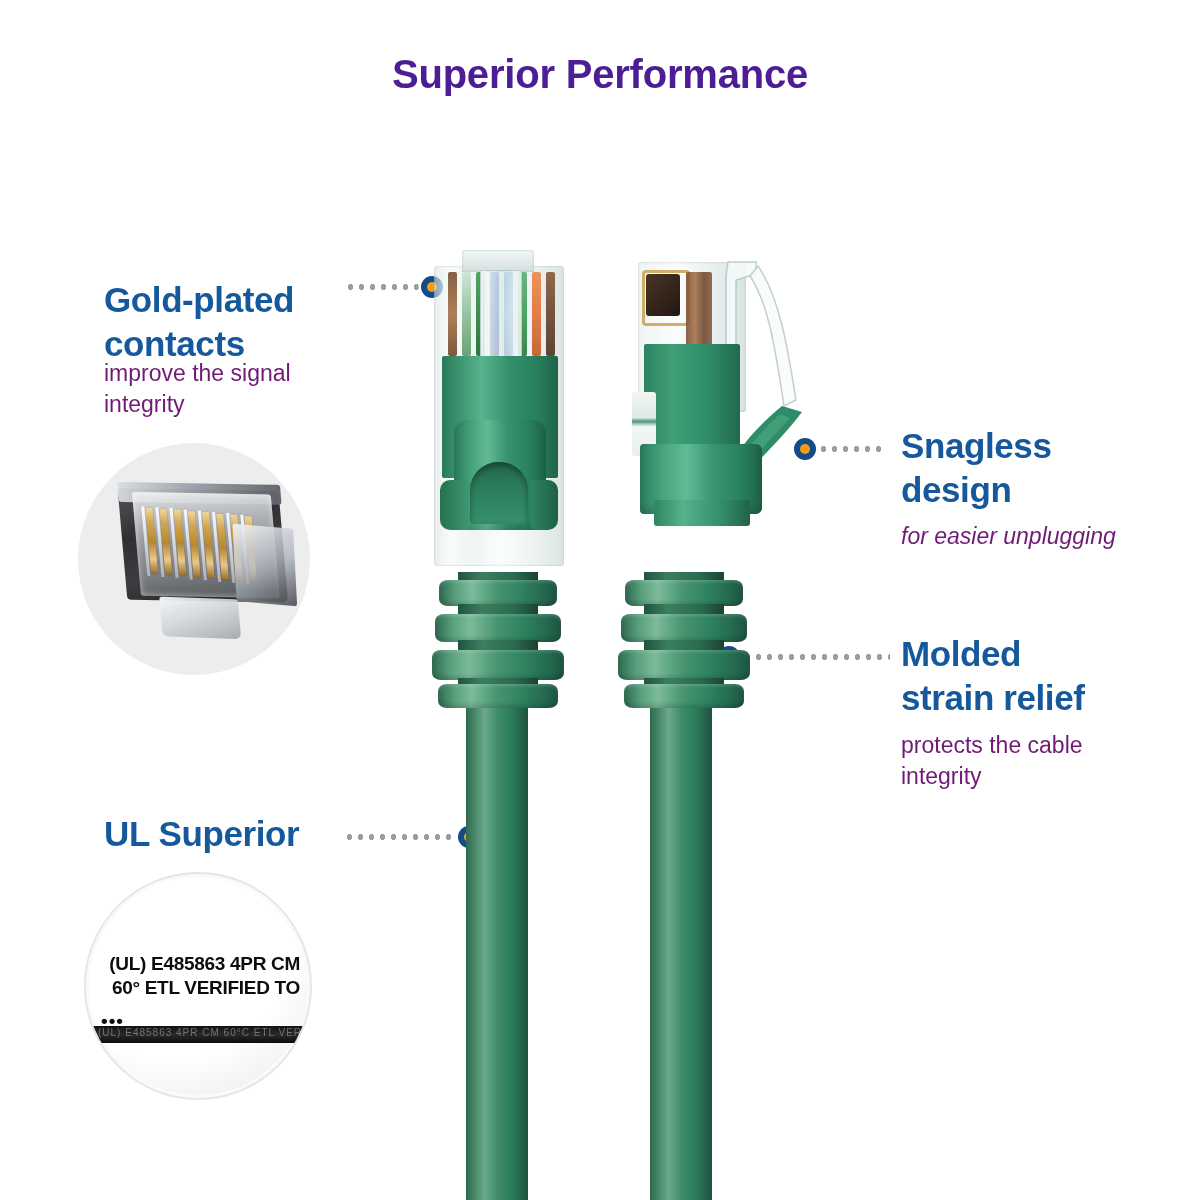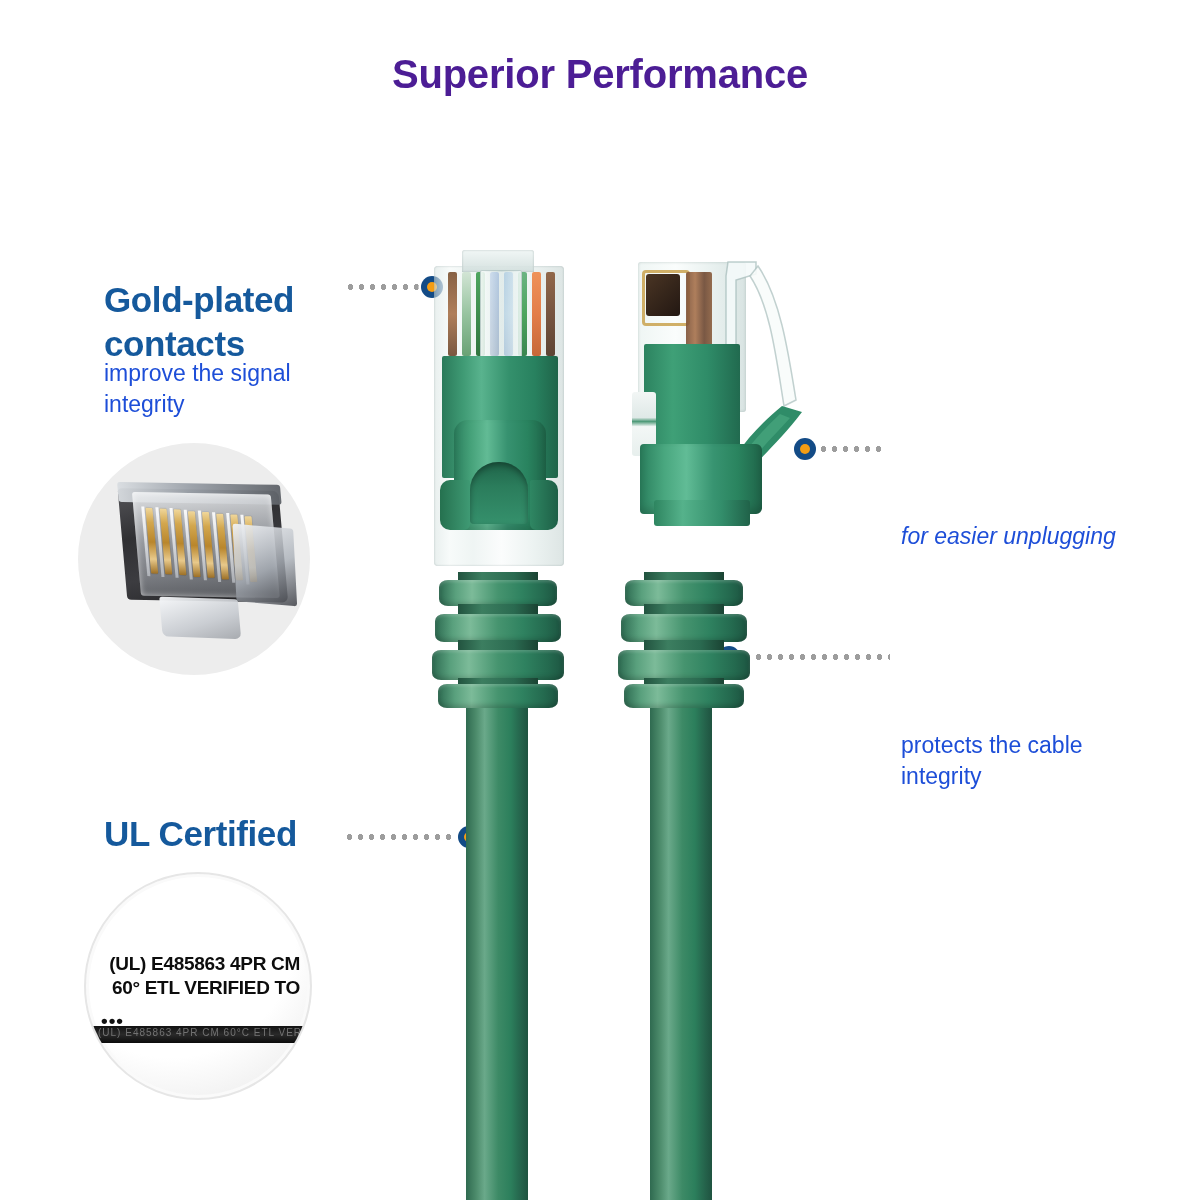--- a/index.html
+++ b/index.html
@@ -36,21 +36,21 @@
   .callout-head {
     position: absolute;
     color: #15599c;
     font-weight: bold;
     font-size: 35px;
     line-height: 44px;
     letter-spacing: -0.4px;
   }
   .callout-sub {
     position: absolute;
-    color: #1d4ed8;
+    color: #701a75;
     font-size: 23px;
     line-height: 31px;
     font-weight: normal;
   }
   .align-right { text-align: left; }
 
   
   .leader {
     position: absolute;
     height: 6px;
@@ -395,38 +395,42 @@
       <div class="pin-sep" style="left:114px; top:36px; transform:skewY(6deg);"></div>
       <div class="pin" style="left:118px; top:38px; transform:skewY(6deg);"></div>
       <div class="pin-sep" style="left:128px; top:39px; transform:skewY(6deg);"></div>
       <div class="pin" style="left:132px; top:41px; transform:skewY(6deg);"></div>
 
       <div class="pm-front"></div>
       <div class="pm-tab"></div>
     </div>
   </div>
 
-  <div class="callout-head" style="left:104px; top:812px; width:260px;">UL Certified</div>
+  <div class="callout-head" style="left:104px; top:812px; width:260px;">UL Superior</div>
   <div class="leader" style="left:344px; top:834px; width:116px;"></div>
   <div class="marker" style="left:458px; top:826px;"></div>
 
   <div class="ul-circle">
     <div class="ul-text"><span>(UL) E485863 4PR CM</span><br><span>60°  ETL VERIFIED TO</span></div>
     <div class="ul-dots">•••</div>
     <div class="ul-strip">
       <div class="ul-strip-text">(UL) E485863 4PR CM 60°C ETL VERIFIED TO</div>
     </div>
   </div>
 
   <div class="leader" style="left:818px; top:446px; width:66px;"></div>
   <div class="marker" style="left:794px; top:438px;"></div>
+  <div class="callout-head align-right" style="left:901px; top:424px; width:250px; white-space:pre-line;">Snagless
+design</div>
   <div class="callout-sub" style="left:901px; top:521px; width:260px;font-style:italic;">for easier unplugging</div>
 
   <div class="leader" style="left:742px; top:654px; width:148px;"></div>
   <div class="marker" style="left:718px; top:646px;"></div>
+  <div class="callout-head align-right" style="left:901px; top:632px; width:260px; white-space:pre-line;">Molded
+strain relief</div>
   <div class="callout-sub" style="left:901px; top:730px; width:250px; white-space:pre-line;">protects the cable
 integrity</div>
 
   <div class="cable" style="left:466px; top:700px; width:62px; height:500px;"></div>
 
   <div class="cable" style="left:650px; top:700px; width:62px; height:500px;"></div>
 
   <div class="boot" style="left:432px; top:572px; width:132px; height:136px;">
     <div class="ring-gap" style="left:26px; top:0px;  width:80px; height:22px;"></div>
     <div class="ring" style="left:7px;  top:8px;  width:118px; height:26px;"></div>

